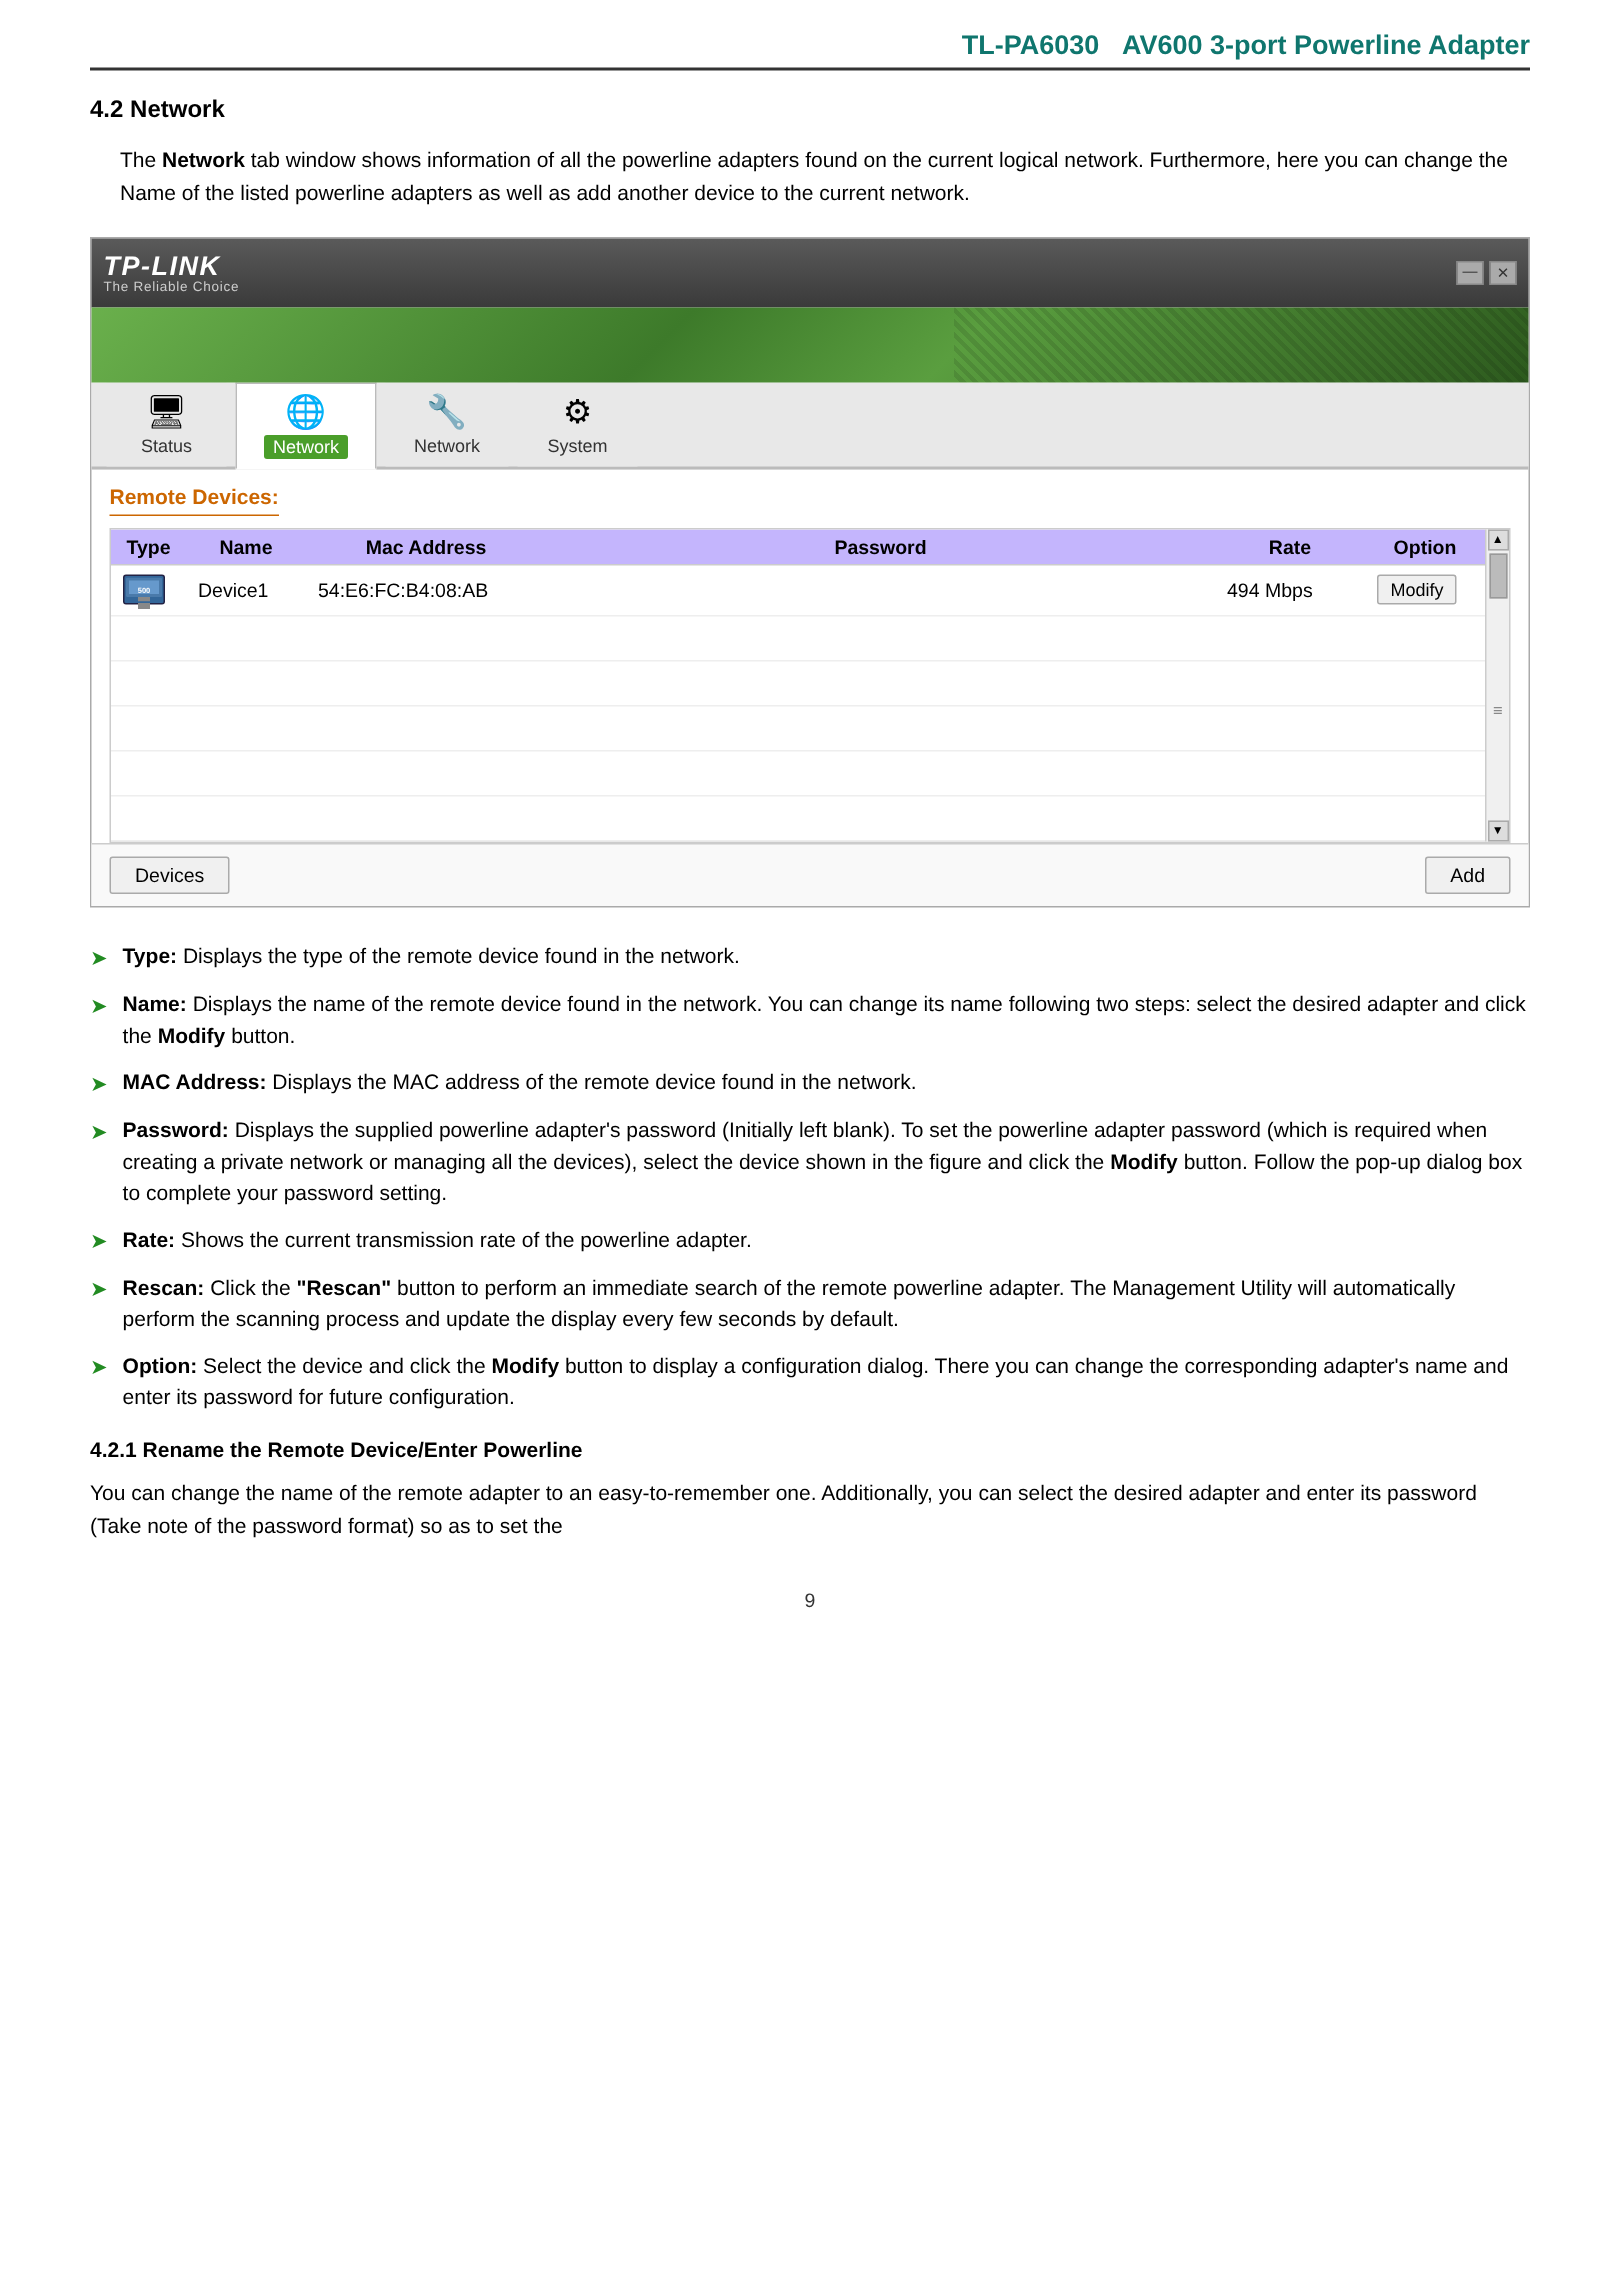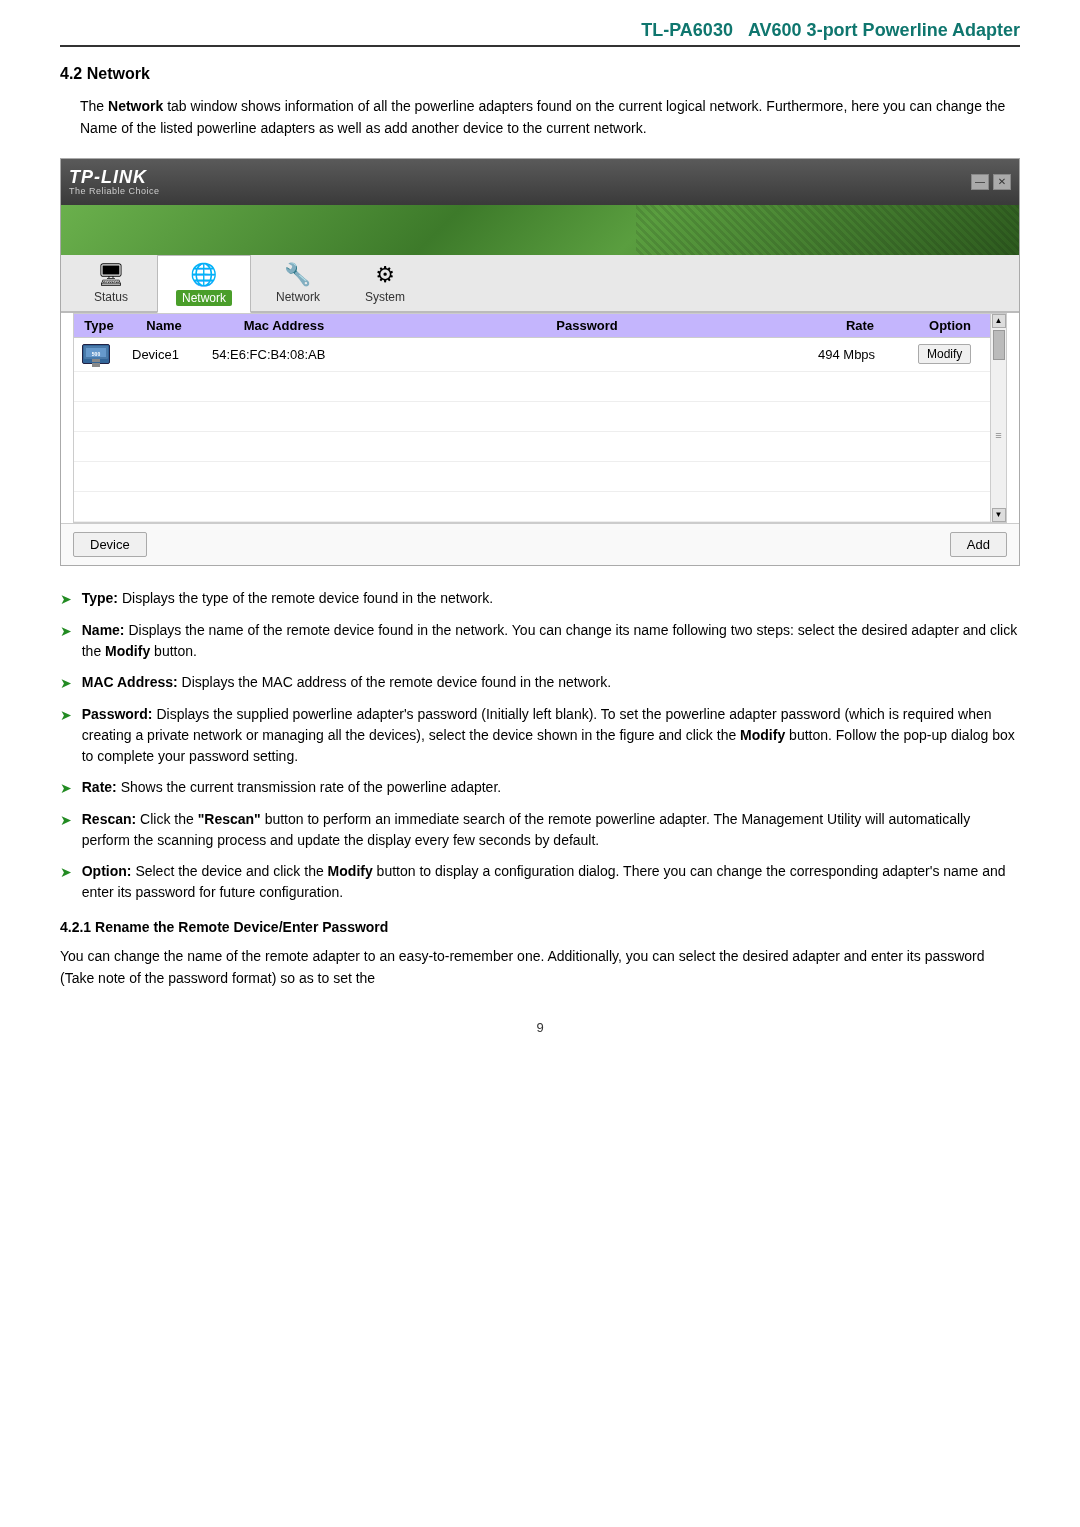--- a/index.html
+++ b/index.html
@@ -374,20 +374,23 @@
     <div class="nav-tab">
       <div class="tab-icon">🔧</div>
       <div class="tab-label">Network</div>
     </div>
     <div class="nav-tab">
       <div class="tab-icon">⚙</div>
       <div class="tab-label">System</div>
     </div>
   </div>
 
+  <div class="remote-devices-section">
+    <div class="remote-devices-label">Remote Devices:</div>
+  </div>
 
   <div style="position:relative; margin: 0 12px 0 12px; border: 1px solid #ccc;">
     <div style="overflow:hidden; width: calc(100% - 16px);">
       <table class="devices-table">
         <thead>
           <tr>
             <th class="col-type">Type</th>
             <th class="col-name">Name</th>
             <th class="col-mac">Mac Address</th>
             <th class="col-password">Password</th>
@@ -437,21 +440,21 @@
 
     <div class="scrollbar-track">
       <div class="scrollbar-up">▲</div>
       <div class="scrollbar-thumb"></div>
       <div class="scrollbar-middle">≡</div>
       <div class="scrollbar-down">▼</div>
     </div>
   </div>
 
   <div class="app-bottom">
-    <button class="app-bottom-btn">Device</button>
+    <button class="app-bottom-btn">Devices</button>
     <button class="app-bottom-btn">Add</button>
   </div>
 
 </div>
 
 <ul class="bullet-list">
   <li>
     <span class="bullet-arrow">➤</span>
     <span class="item-text"><strong>Type:</strong> Displays the type of the remote device found in the network.</span>
   </li>
@@ -475,18 +478,18 @@
     <span class="bullet-arrow">➤</span>
     <span class="item-text"><strong>Rescan:</strong> Click the <strong>"Rescan"</strong> button to perform an immediate search of the remote powerline adapter. The Management Utility will automatically perform the scanning process and update the display every few seconds by default.</span>
   </li>
   <li>
     <span class="bullet-arrow">➤</span>
     <span class="item-text"><strong>Option:</strong> Select the device and click the <strong>Modify</strong> button to display a configuration dialog. There you can change the corresponding adapter's name and enter its password for future configuration.</span>
   </li>
 </ul>
 
 <div class="subsection-heading">
-  <span>4.2.1</span> <span>Rename the Remote Device/Enter Password</span>
+  <span>4.2.1</span> <span>Rename the Remote Device/Enter Powerline</span>
 </div>
 
 <p class="outro-text">You can change the name of the remote adapter to an easy-to-remember one. Additionally, you can select the desired adapter and enter its password (Take note of the password format) so as to set the</p>
 
 <div class="page-number">9</div>
 
 </body></html>

